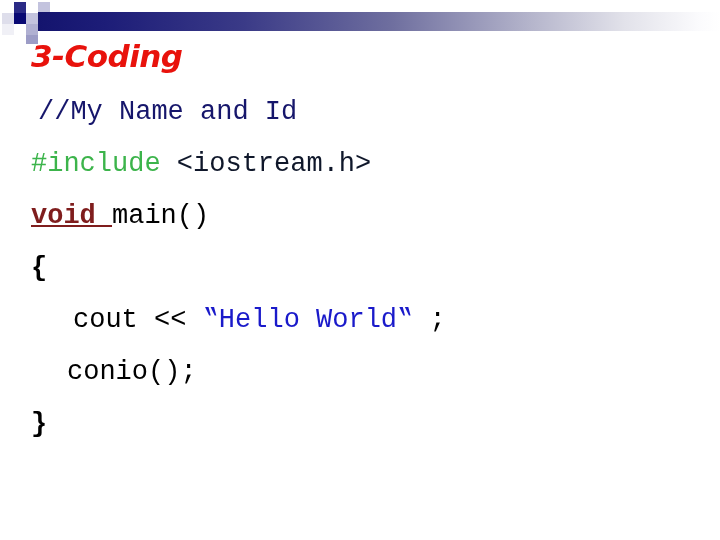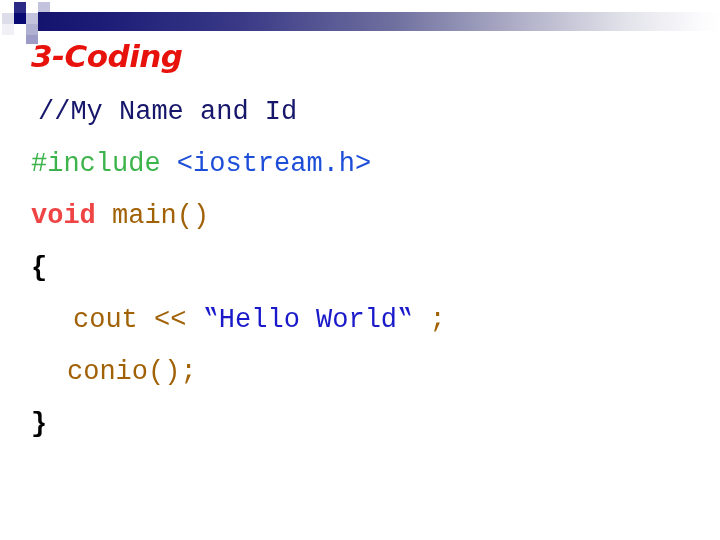--- a/index.html
+++ b/index.html
@@ -75,24 +75,24 @@
   .code-line.indent-1 {
     padding-left: 42px;
   }
   .code-line.indent-2 {
     padding-left: 36px;
   }
 
   .tok { white-space: pre; }
   .tok-comment  { color: #16166b; margin-left: 7px; }
   .tok-preproc  { color: #3cb44b; margin-top: 44px; }
-  .tok-header   { color: #1d4ed8; }
+  .tok-header   { color: #0f172a; }
   .tok-string   { color: #1a1aca; }
-  .tok-plain    { color: #a16207; }
-  .tok-keyword  { color: #ef4444; font-weight: bold; }
+  .tok-plain    { color: #000000; }
+  .tok-keyword  { color: #7f1d1d; font-weight: bold; text-decoration: underline; }
   .tok-brace    { color: #000000; font-weight: bold; }
 </style>
 </head>
 <body>
 
 <div id="slide-decoration">
   <div id="deco-squares">
       <div class="deco-square" style="left: 14px; top: 2px; width: 12px; height: 11px; background: rgb(43, 43, 134);"></div>
       <div class="deco-square" style="left: 26px; top: 2px; width: 12px; height: 11px; background: rgb(255, 255, 255);"></div>
       <div class="deco-square" style="left: 38px; top: 2px; width: 12px; height: 11px; background: rgb(195, 195, 222);"></div>

